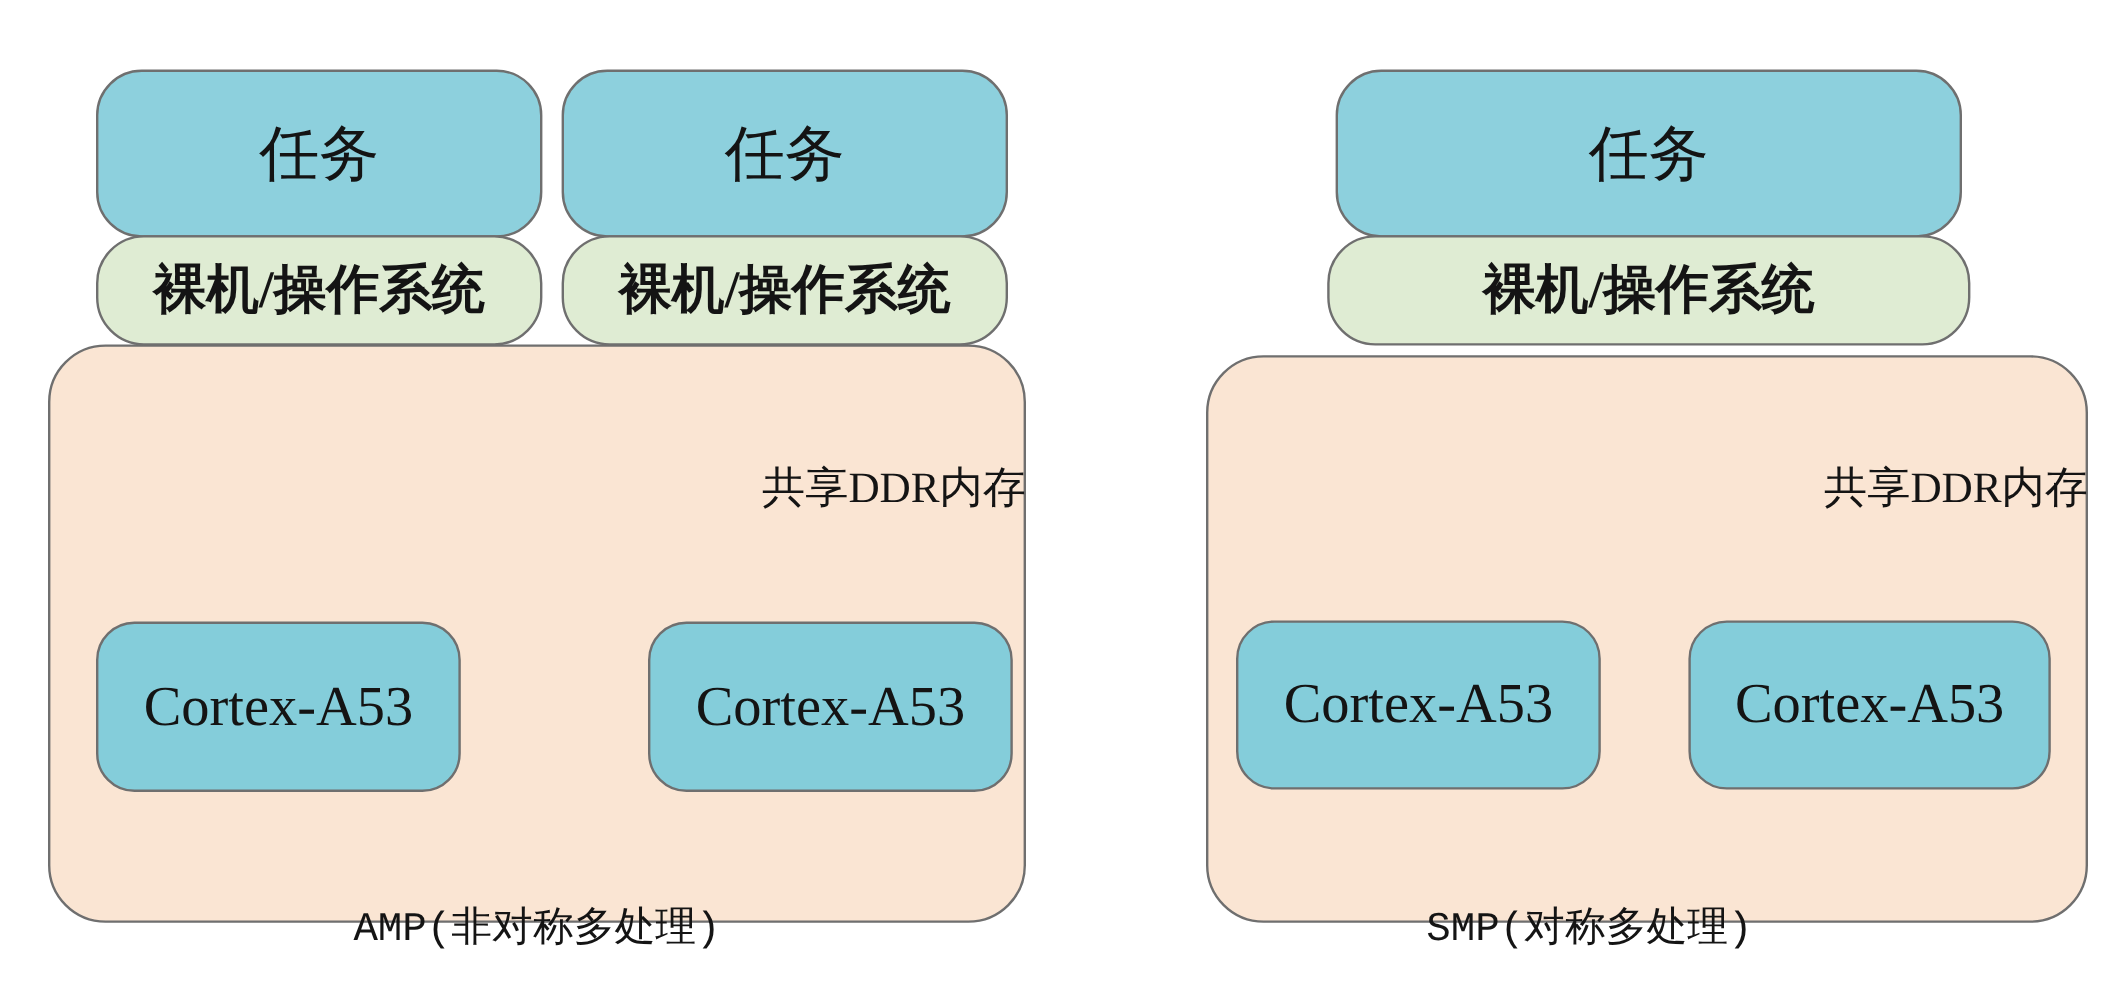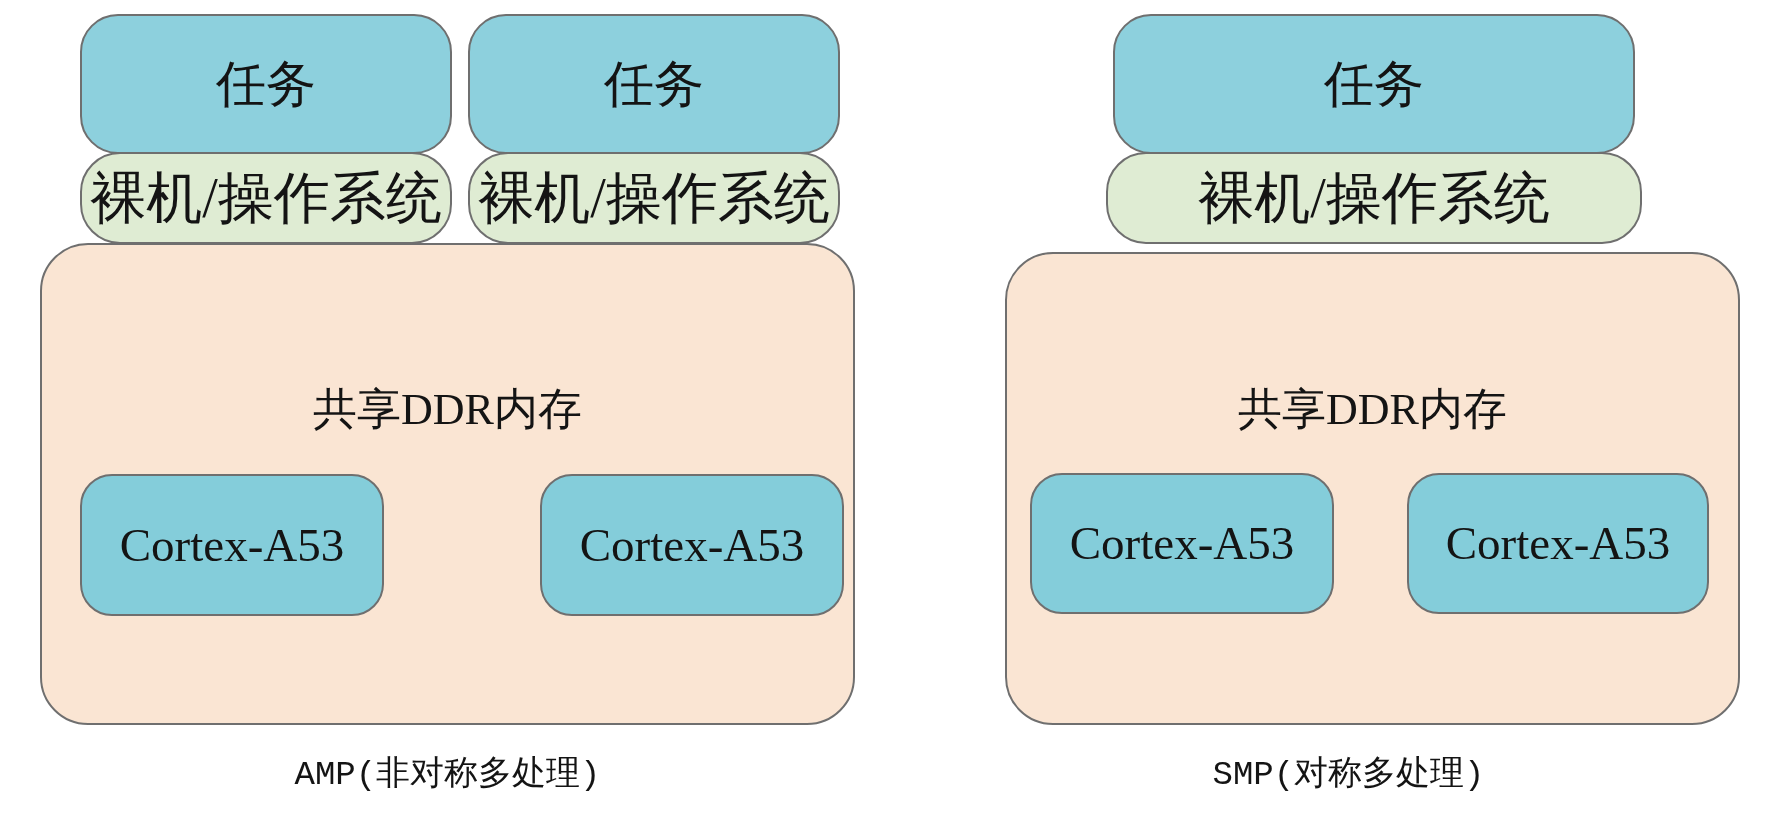--- a/index.html
+++ b/index.html
@@ -19,44 +19,46 @@
   .box {
     position: absolute;
     box-sizing: border-box;
     border: 2px solid var(--border-color, #6f6f6f);
     display: flex;
     align-items: center;
     justify-content: center;
     text-align: center;
     line-height: 1;
     white-space: nowrap;
+    margin-top: 44px;
   }
   .task-box {
     background: var(--task-fill, #8dd0dd);
     border-radius: 38px;
     font-size: 50px;
   }
   .os-box {
     background: var(--os-fill, #dfecd3);
     border-radius: 40px;
-    font-size: 56px;
+    font-size: 44px;
+    font-weight: bold;
   }
   .memory-box {
     background: var(--memory-fill, #fae5d3);
     border-radius: 48px;
   }
   .core-box {
     background: var(--core-fill, #84cdda);
     border-radius: 32px;
     font-size: 47px;
   }
   .memory-label {
     position: absolute;
-    text-align: center;
-    font-size: 44px;
+    text-align: right;
+    font-size: 36px;
     line-height: 1;
   }
   .caption {
     position: absolute;
     text-align: center;
     font-size: 34px;
     line-height: 1;
     font-family: Liberation Mono, monospace;
   }
 </style>
@@ -87,16 +89,16 @@
     <div class="box memory-box" style="left:1005px; top:252px; width:735px; height:473px;"></div>
     <div class="memory-label" style="left:1005px; top:388px; width:735px;">共享DDR内存</div>
 
     <div class="box task-box" style="left:1113px; top:14px; width:522px; height:140px;">任务</div>
 
     <div class="box os-box" style="left:1106px; top:152px; width:536px; height:92px;">裸机/操作系统</div>
 
     <div class="box core-box" style="left:1030px; top:473px; width:304px; height:141px;">Cortex-A53</div>
     <div class="box core-box" style="left:1407px; top:473px; width:302px; height:141px;">Cortex-A53</div>
 
-    <div class="caption" style="left:981px; top:758px; width:735px;">SMP(对称多处理)</div>
+    <div class="caption" style="left:957px; top:758px; width:735px;">SMP(对称多处理)</div>
   </section>
 
 </div>
 
 </body></html>

